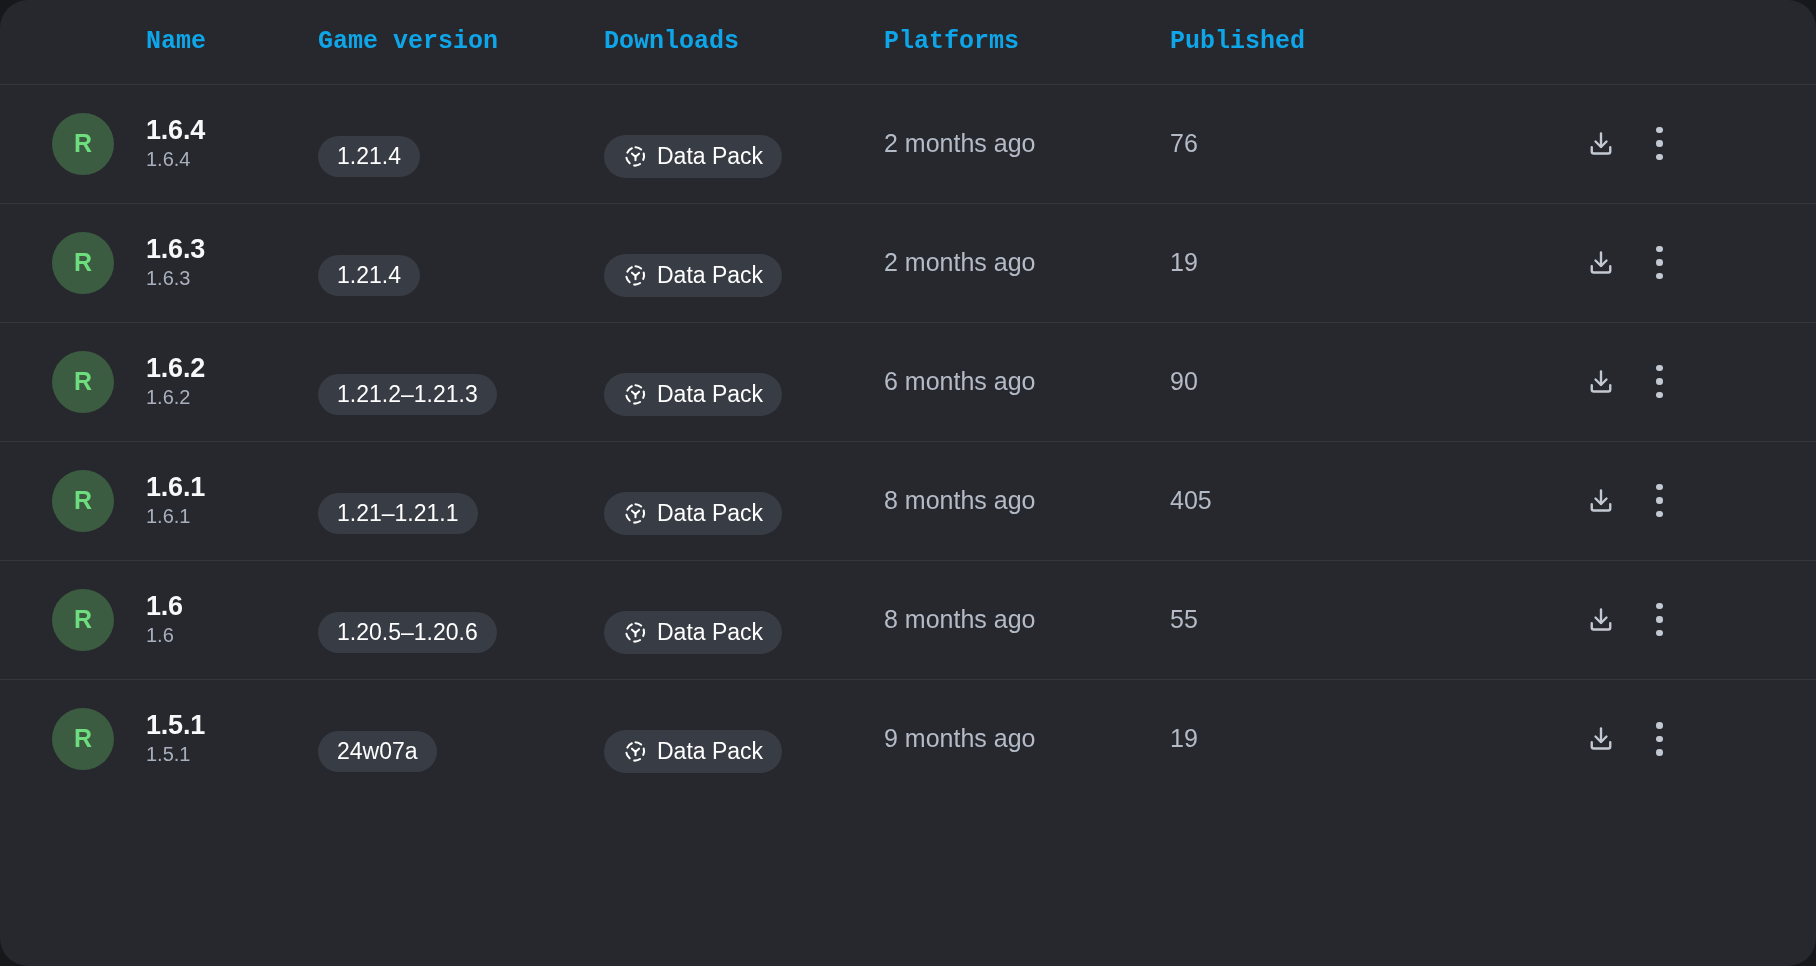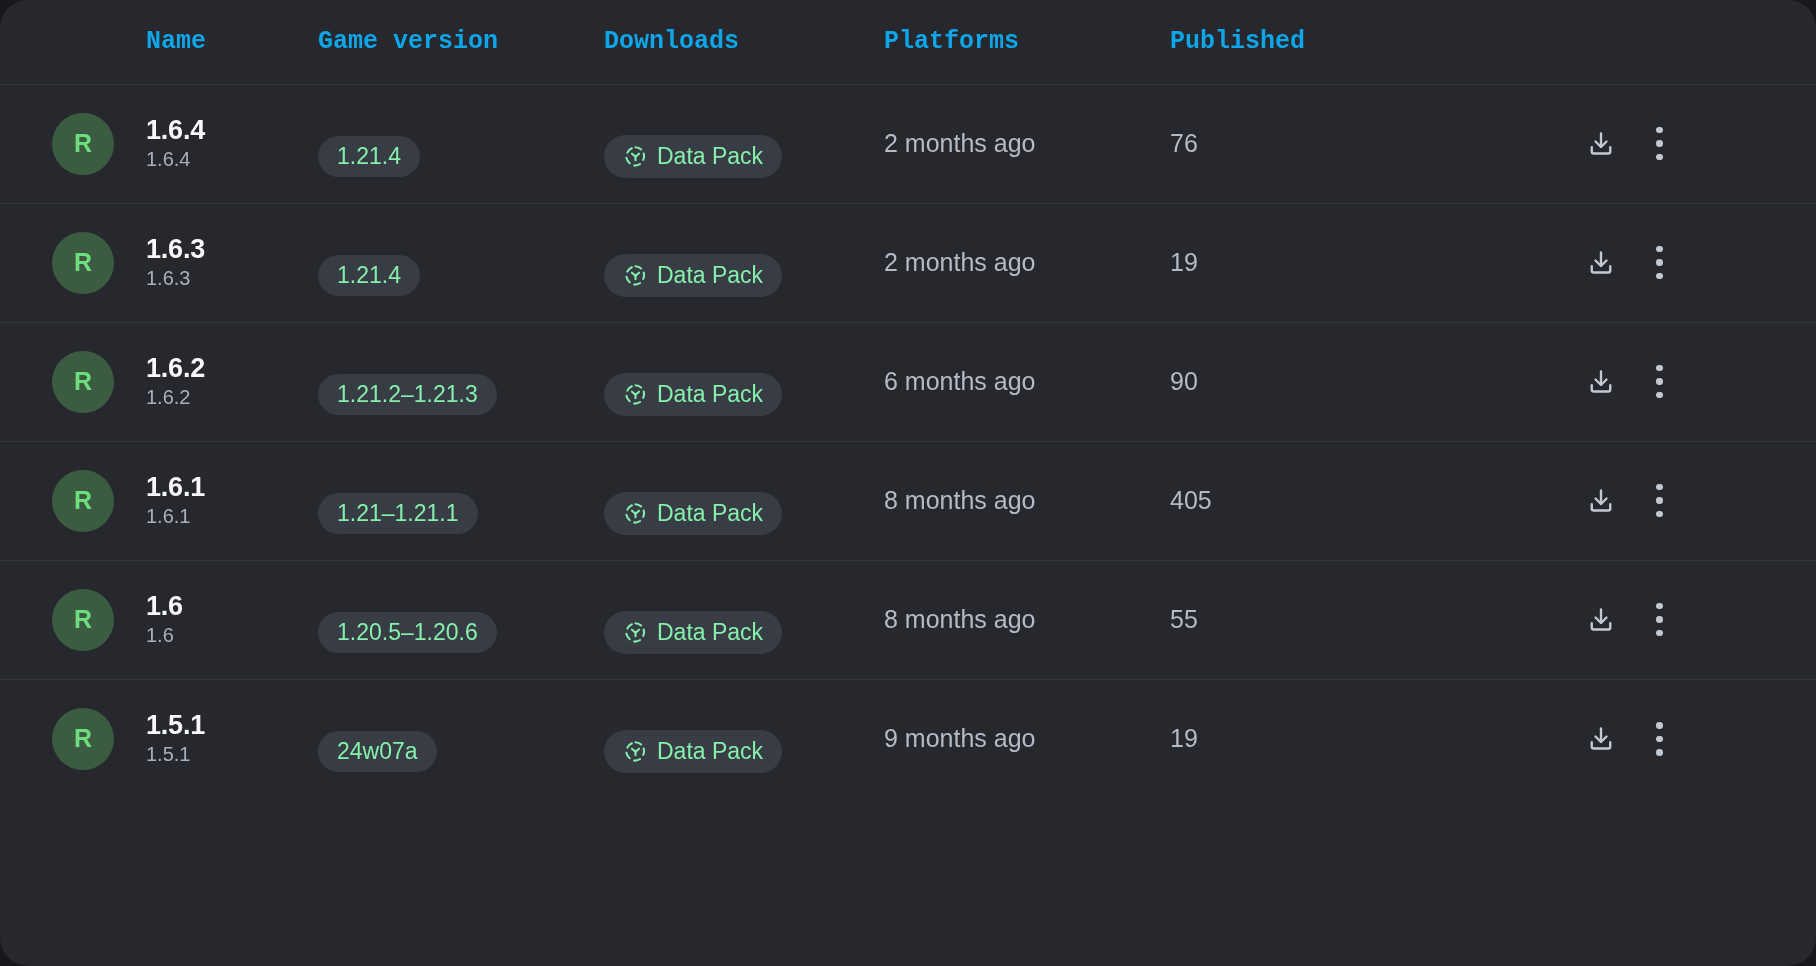--- a/index.html
+++ b/index.html
@@ -97,21 +97,21 @@
     line-height: 1.3;
     margin-top: 1px;
   }
 
   
   .pill {
     display: inline-flex;
     align-items: center;
     gap: 9px;
     background: #383c44;
-    color: #86efac;
+    color: #ffffff;
     font-size: 23px;
     border-radius: 999px;
     padding: 9px 19px;
     white-space: nowrap;
     line-height: 1;
     margin-top: 25px;
   }
 
   .pill-icon {
     display: inline-flex;

